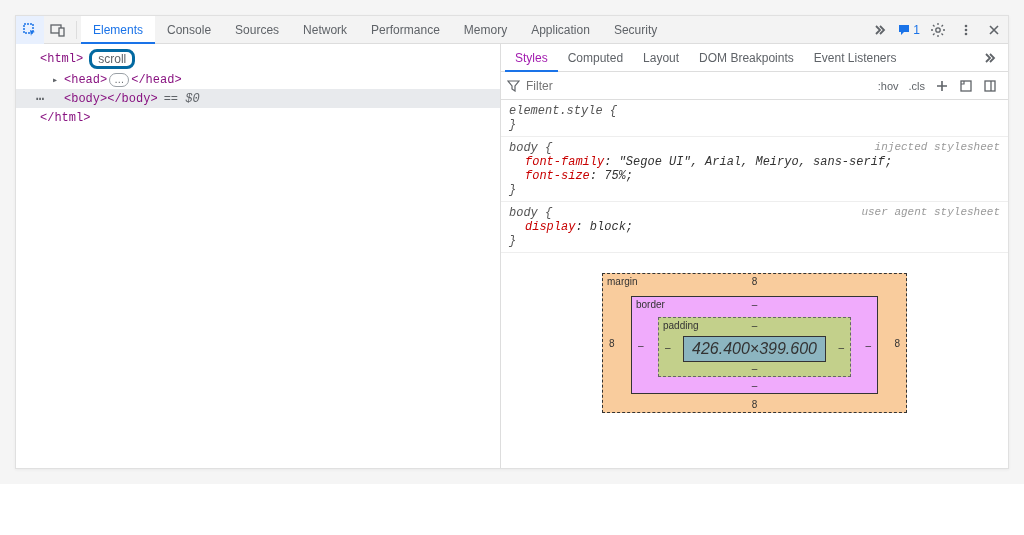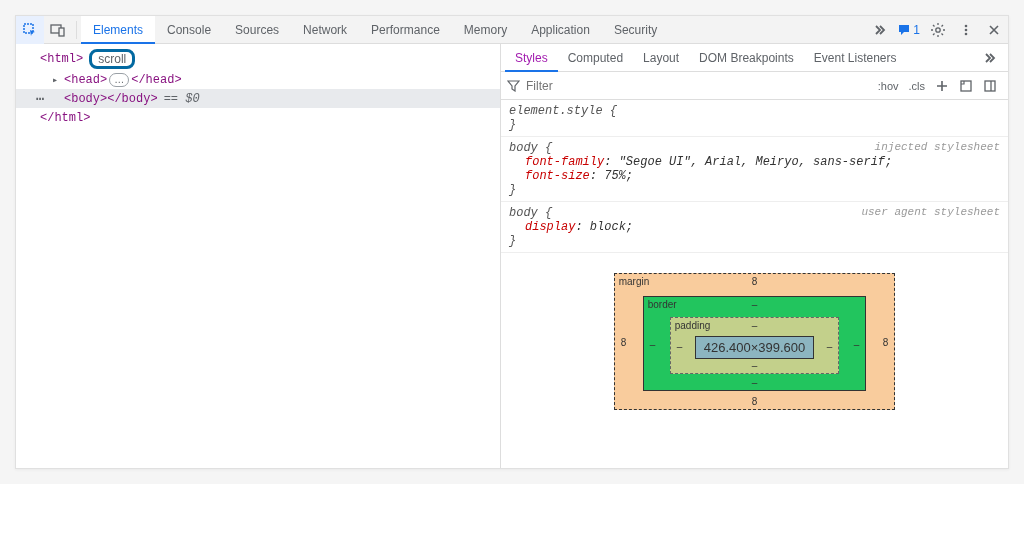--- a/index.html
+++ b/index.html
@@ -37,23 +37,23 @@
 .styles-content { flex: 1; overflow: auto; font-family: Consolas, "Courier New", monospace; font-size: 12px; }
 .rule { border-bottom: 1px solid #eee; padding: 4px 8px; position: relative; font-style: italic; }
 .rule .source { position: absolute; right: 8px; top: 4px; color: #999; font-size: 11px; }
 .selector { color: #555; }
 .prop { padding-left: 16px; }
 .prop-name { color: #c80000; }
 .prop-value { color: #333; }
 .expand-arrow { color: #5f6368; font-size: 10px; }
 .box-model { display: flex; justify-content: center; padding: 20px 0; }
 .box-margin { background: #f9cc9d; border: 1px dashed #333; padding: 18px 28px; position: relative; text-align: center; font-size: 10px; color: #333; font-family: "Segoe UI", Arial, sans-serif; }
-.box-border { background: #22c55e; border: 1px solid #333; padding: 16px 26px; position: relative; margin-top: 4px; }
+.box-border { background: #f0abfc; border: 1px solid #333; padding: 16px 26px; position: relative; margin-top: 4px; }
 .box-padding { background: #c3d08b; border: 1px dashed #666; padding: 14px 24px; position: relative; margin-top: 4px; }
-.box-content { background: #8cb5c0; border: 1px solid #333; padding: 3px 8px; font-size: 13px; white-space: nowrap; margin-top: 4px; }
+.box-content { background: #8cb5c0; border: 1px solid #333; padding: 3px 8px; font-size: 16px; white-space: nowrap; margin-top: 4px; font-style: italic; }
 .box-label { position: absolute; top: 2px; left: 4px; font-size: 10px; }
 .box-val-top { position: absolute; top: 2px; left: 50%; transform: translateX(-50%); font-size: 10px; }
 .box-val-bottom { position: absolute; bottom: 2px; left: 50%; transform: translateX(-50%); font-size: 10px; }
 .box-val-left { position: absolute; left: 6px; top: 50%; transform: translateY(-50%); font-size: 10px; }
 .box-val-right { position: absolute; right: 6px; top: 50%; transform: translateY(-50%); font-size: 10px; }
 svg { display: block; }
 </style>
 </head>
 <body>
 

